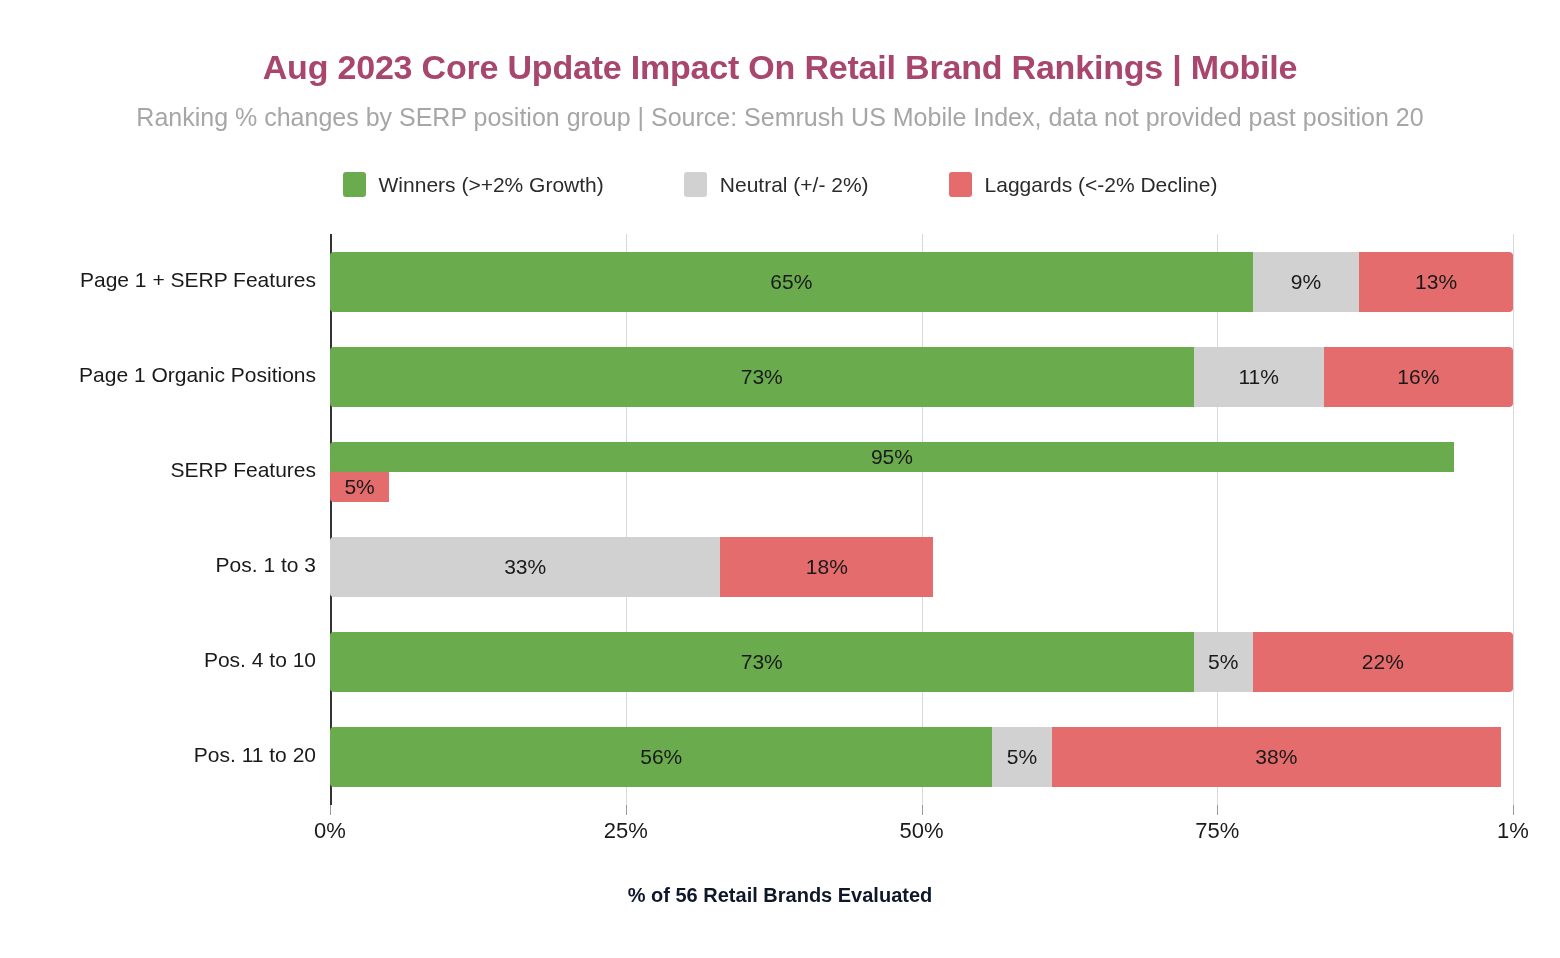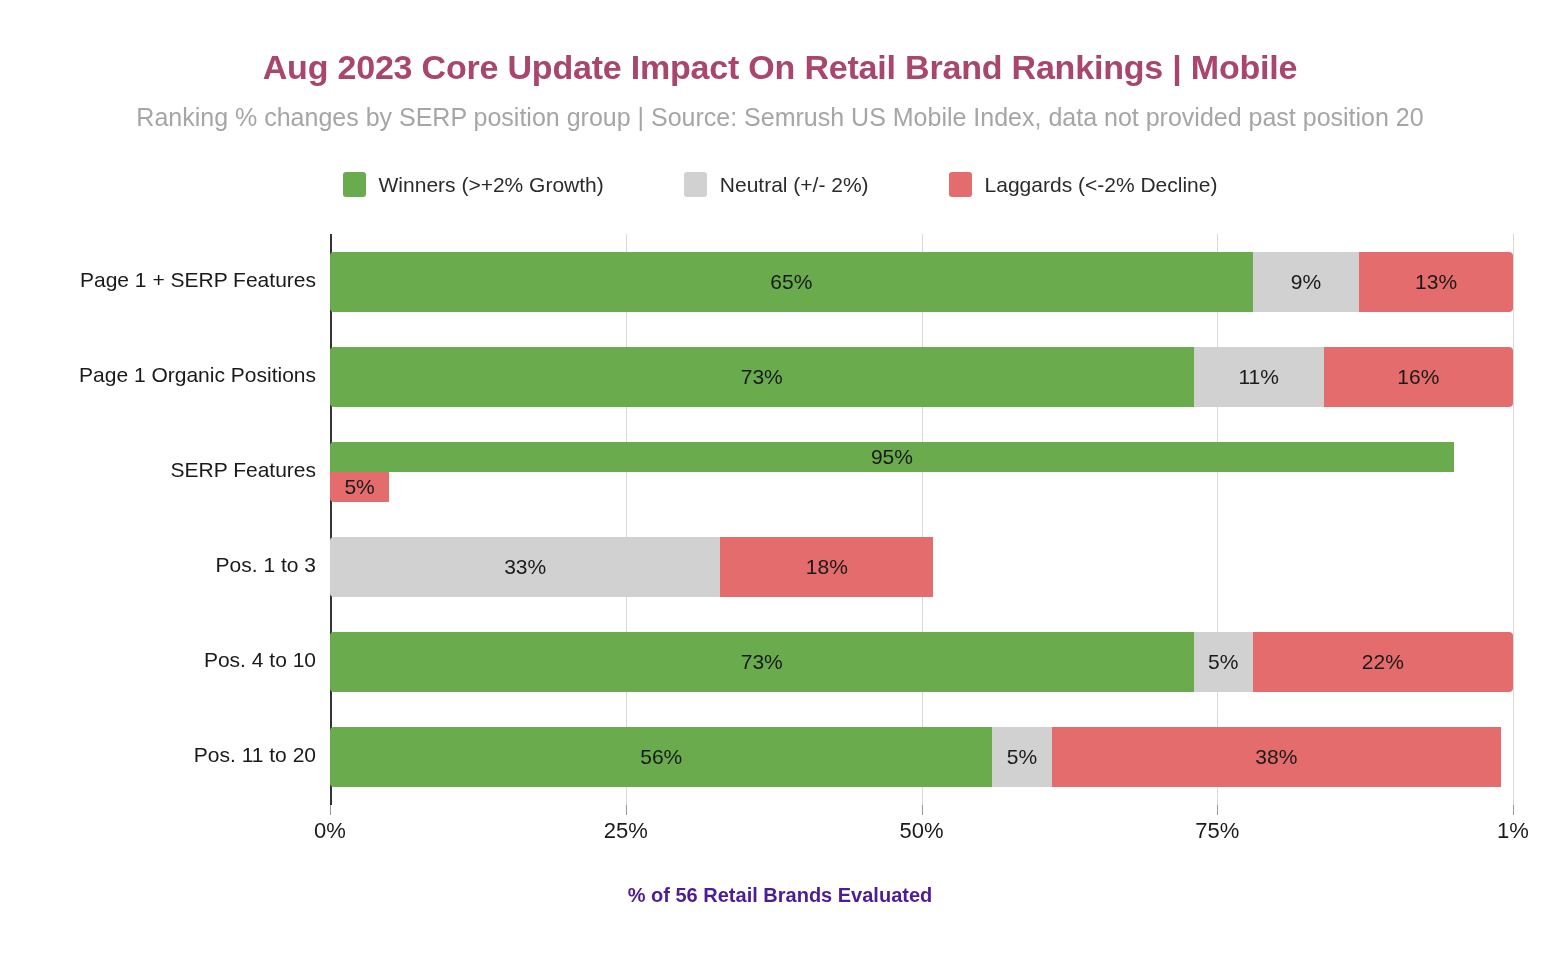--- a/index.html
+++ b/index.html
@@ -171,21 +171,21 @@
     white-space: nowrap;
   }
   .xaxis-title {
     position: absolute;
     top: 884px;
     left: 0;
     width: 1560px;
     text-align: center;
     font-size: 20px;
     font-weight: bold;
-    color: #4c1d95;
+    color: #0f172a;
     white-space: nowrap;
   }
 </style>
 </head>
 <body>
 
 <div id="chart-root">
 
   <div class="chart-title">Aug 2023 Core Update Impact On Retail Brand Rankings | Mobile</div>
   <div class="chart-subtitle">Ranking % changes by SERP position group | Source: Semrush US Mobile Index, data not provided past position 20</div>

